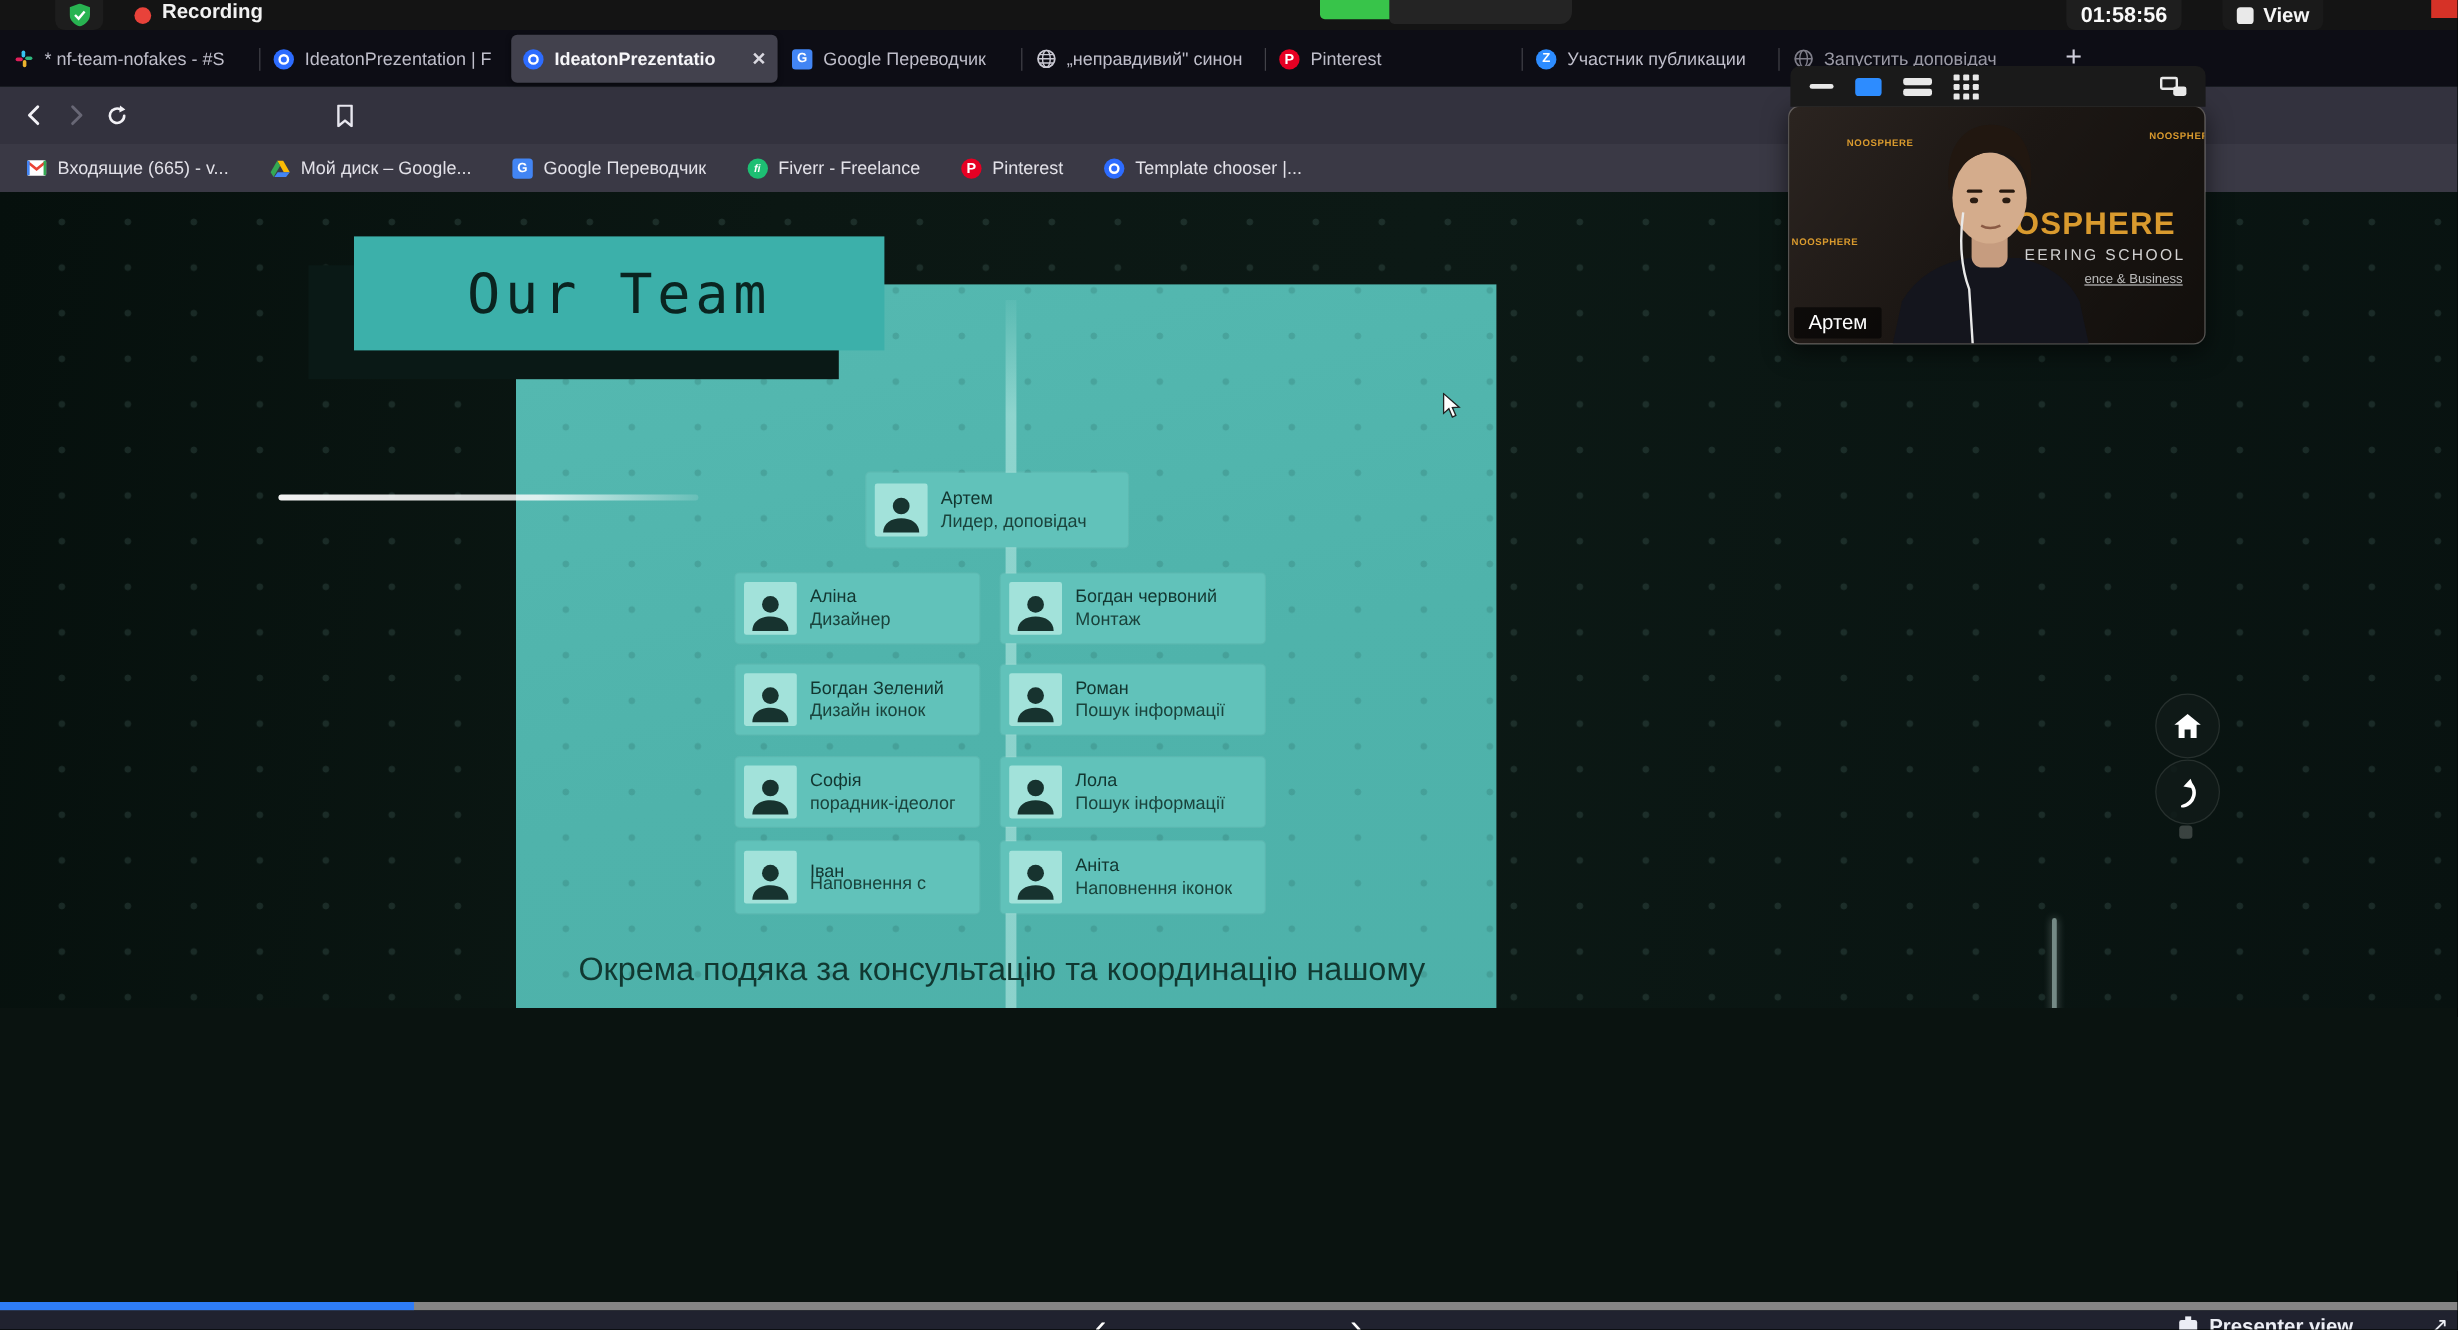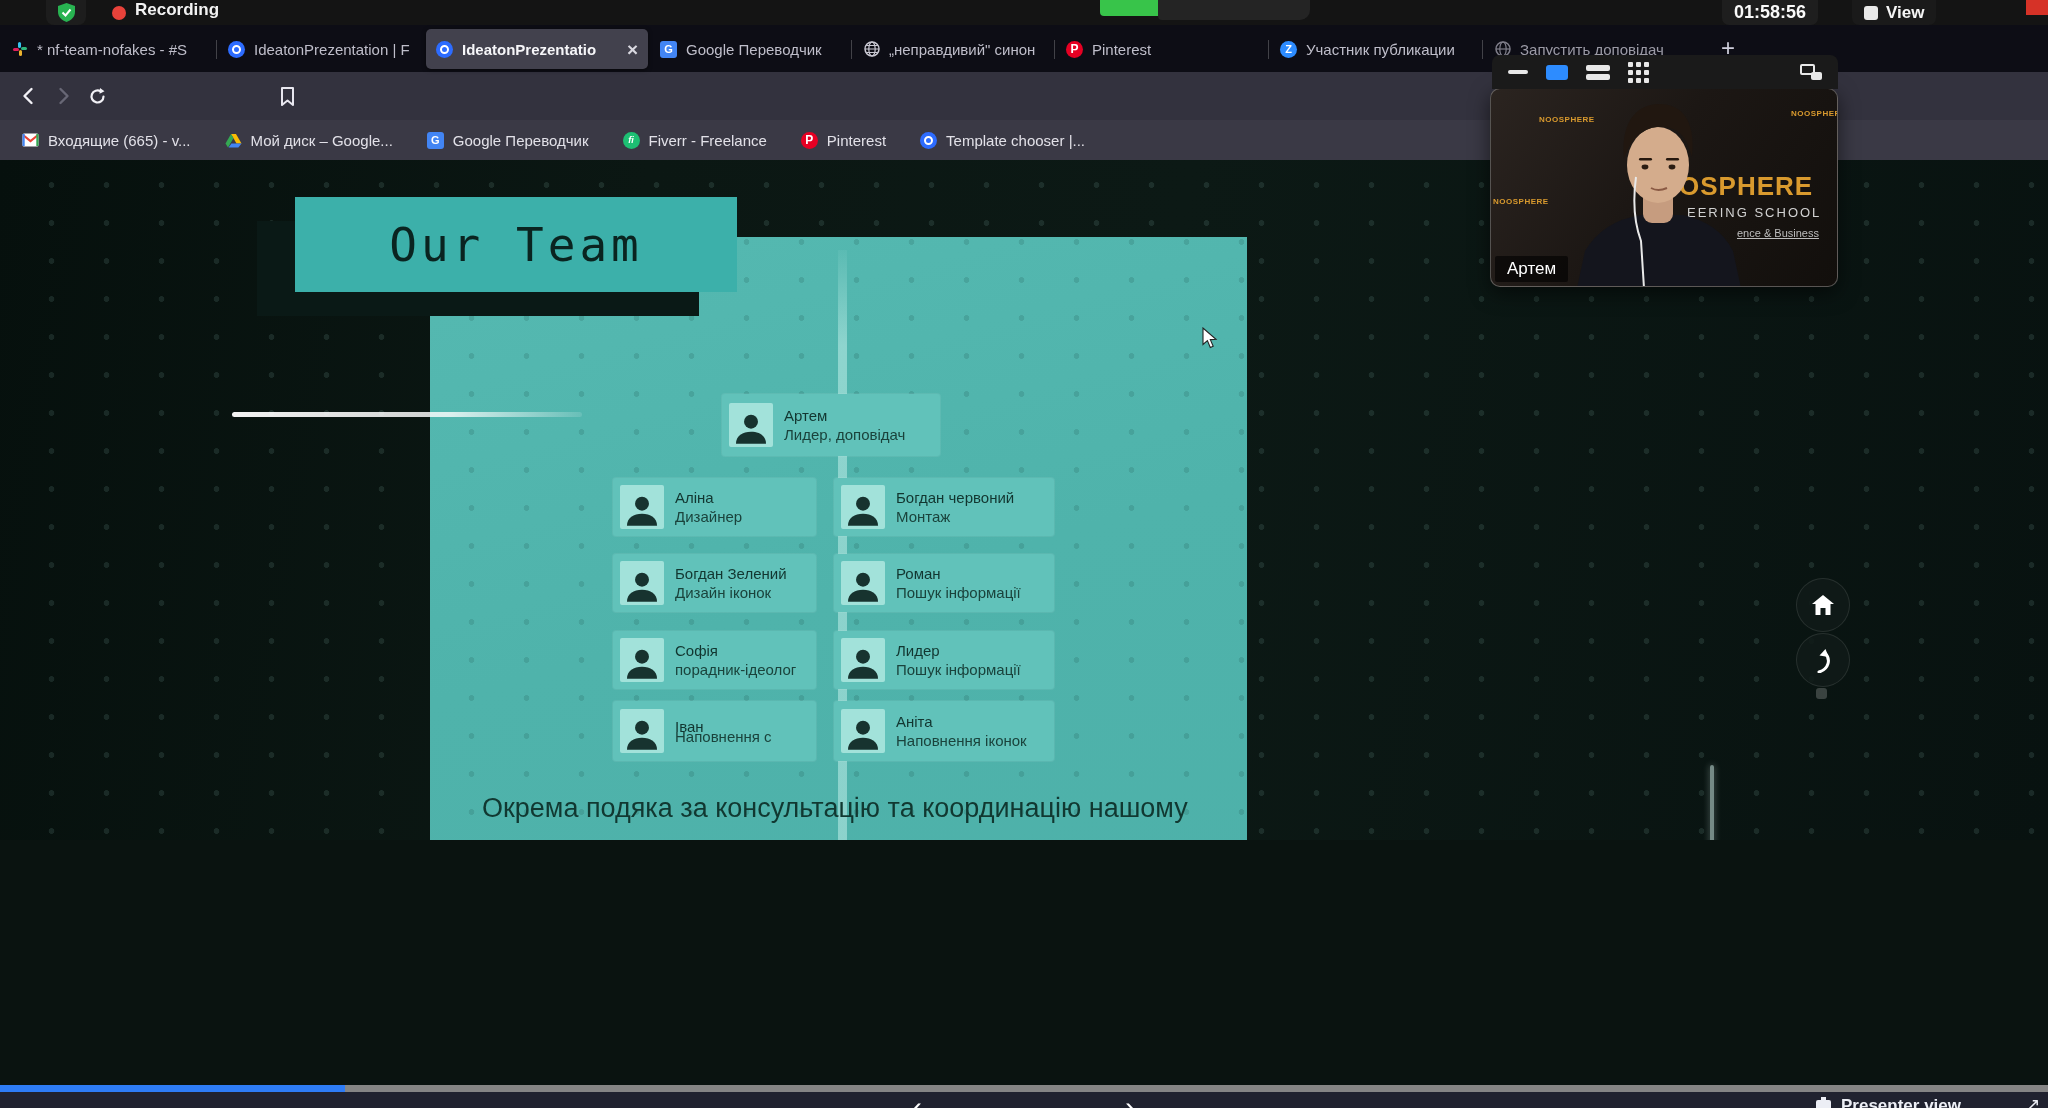--- a/index.html
+++ b/index.html
@@ -431,21 +431,21 @@
         </span>
     </div>
     <div class="mcard mc6">
       <span class="avatar">
           <svg width="38" height="38" viewBox="0 0 24 24">
             <circle cx="12" cy="8" r="4.4" fill="#17332f"></circle>
             <path d="M2.5 22c0-5 4.2-7.6 9.5-7.6s9.5 2.6 9.5 7.6z" fill="#17332f"></path>
           </svg>
         </span>
       <span>
-          <div class="member-name">Лидер</div>
+          <div class="member-name">Лола</div>
           <div class="member-role">Пошук інформації</div>
         </span>
     </div>
     <div class="mcard mc7">
       <span class="avatar">
           <svg width="38" height="38" viewBox="0 0 24 24">
             <circle cx="12" cy="8" r="4.4" fill="#17332f"></circle>
             <path d="M2.5 22c0-5 4.2-7.6 9.5-7.6s9.5 2.6 9.5 7.6z" fill="#17332f"></path>
           </svg>
         </span>

